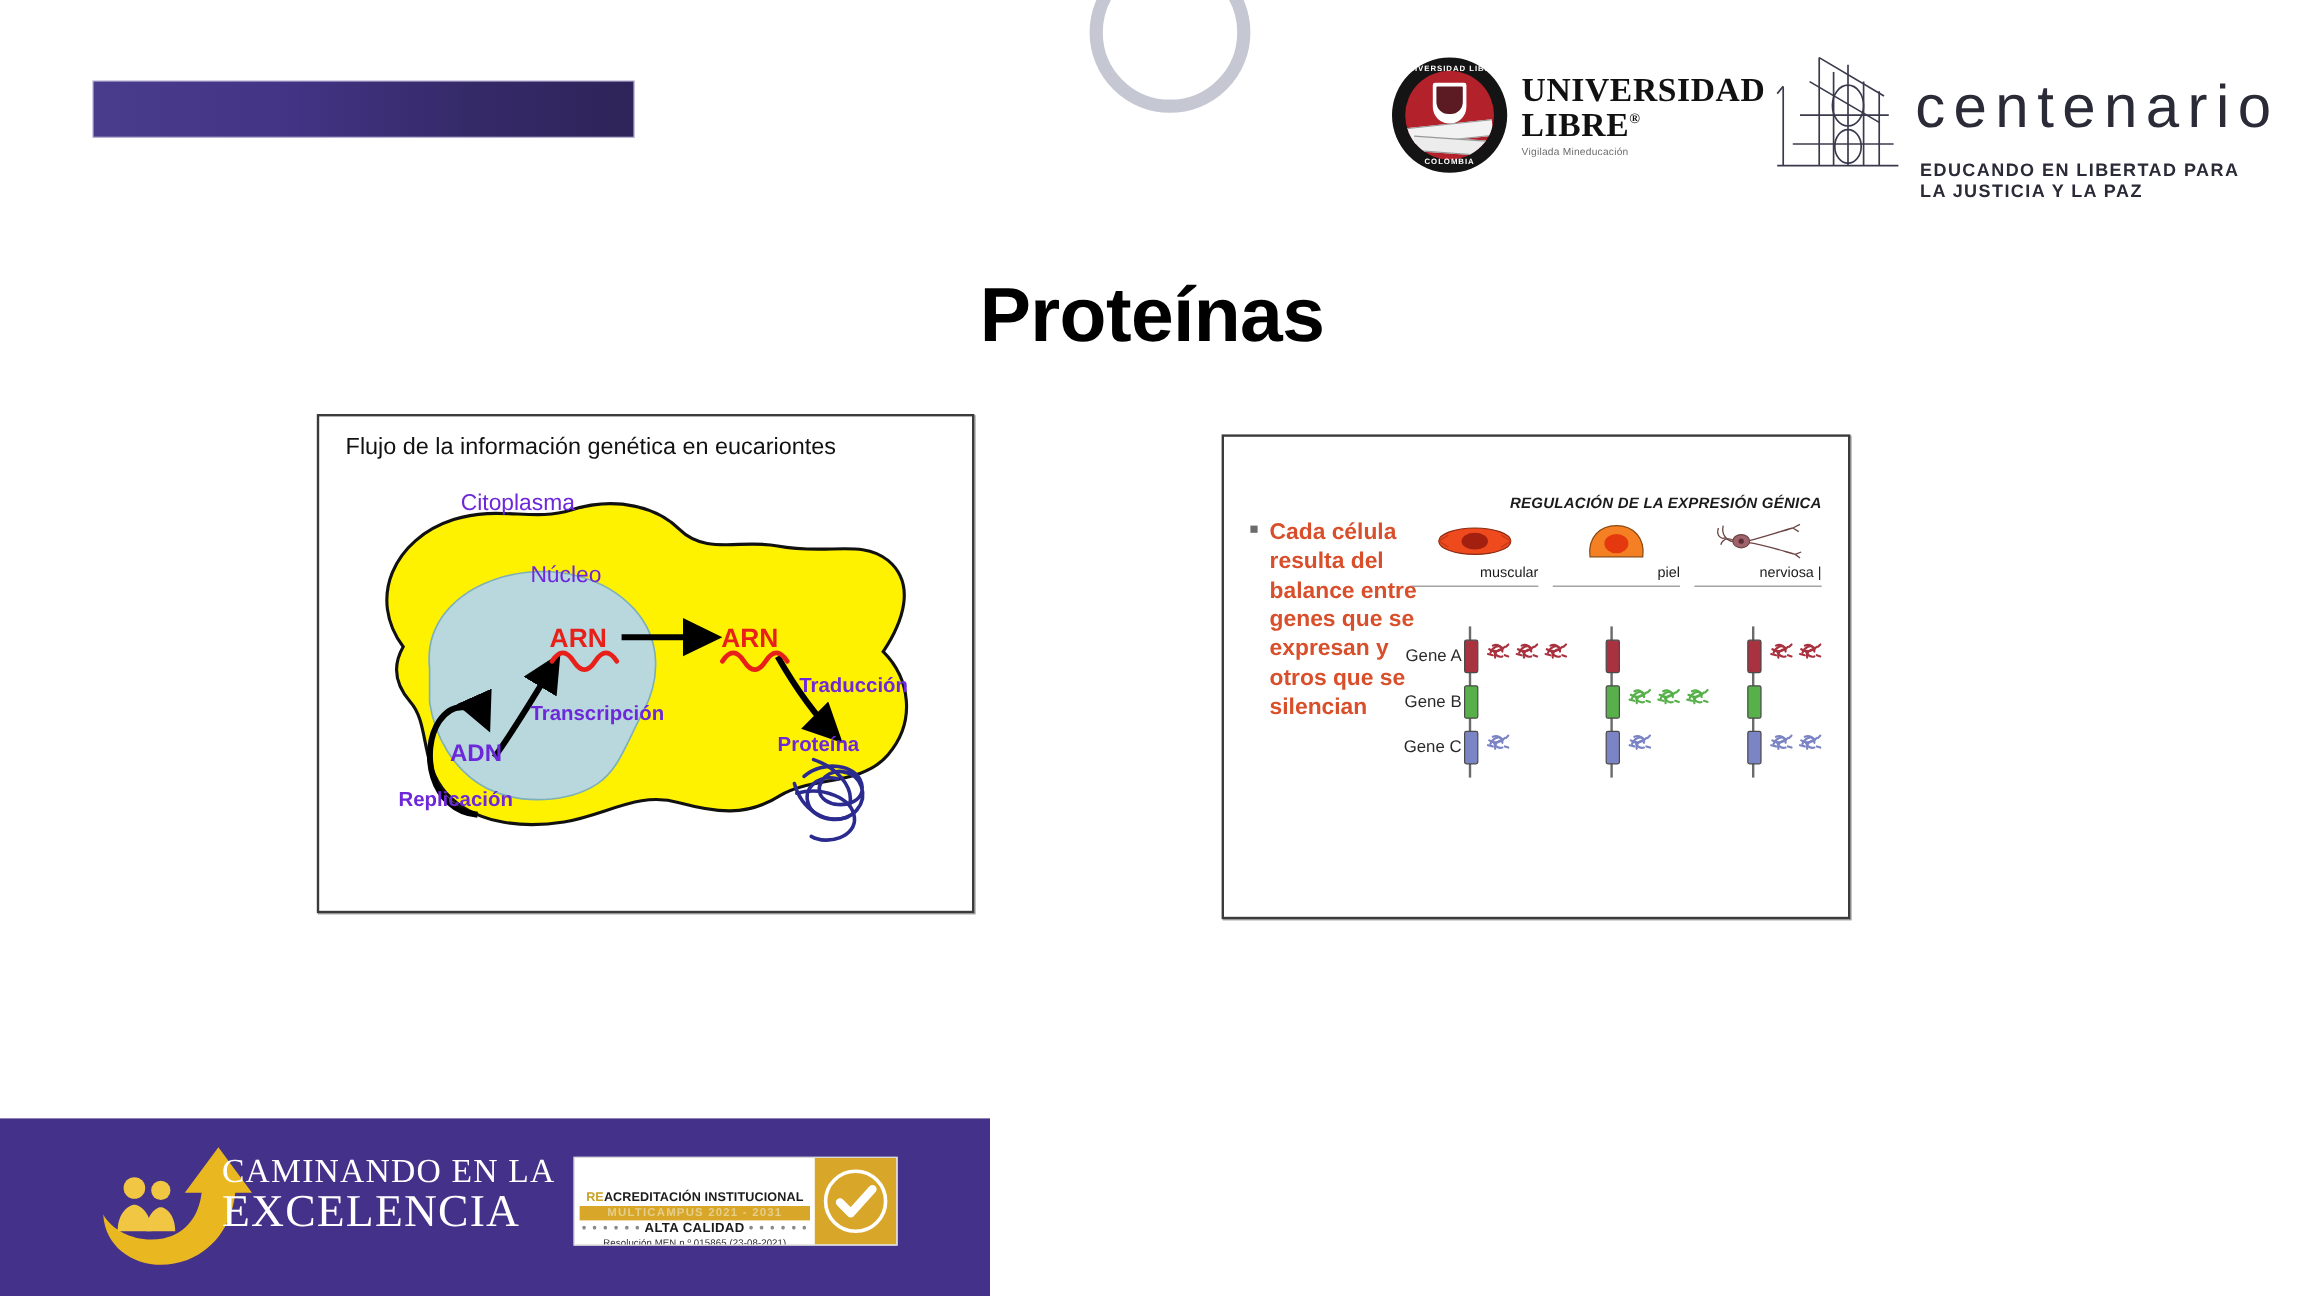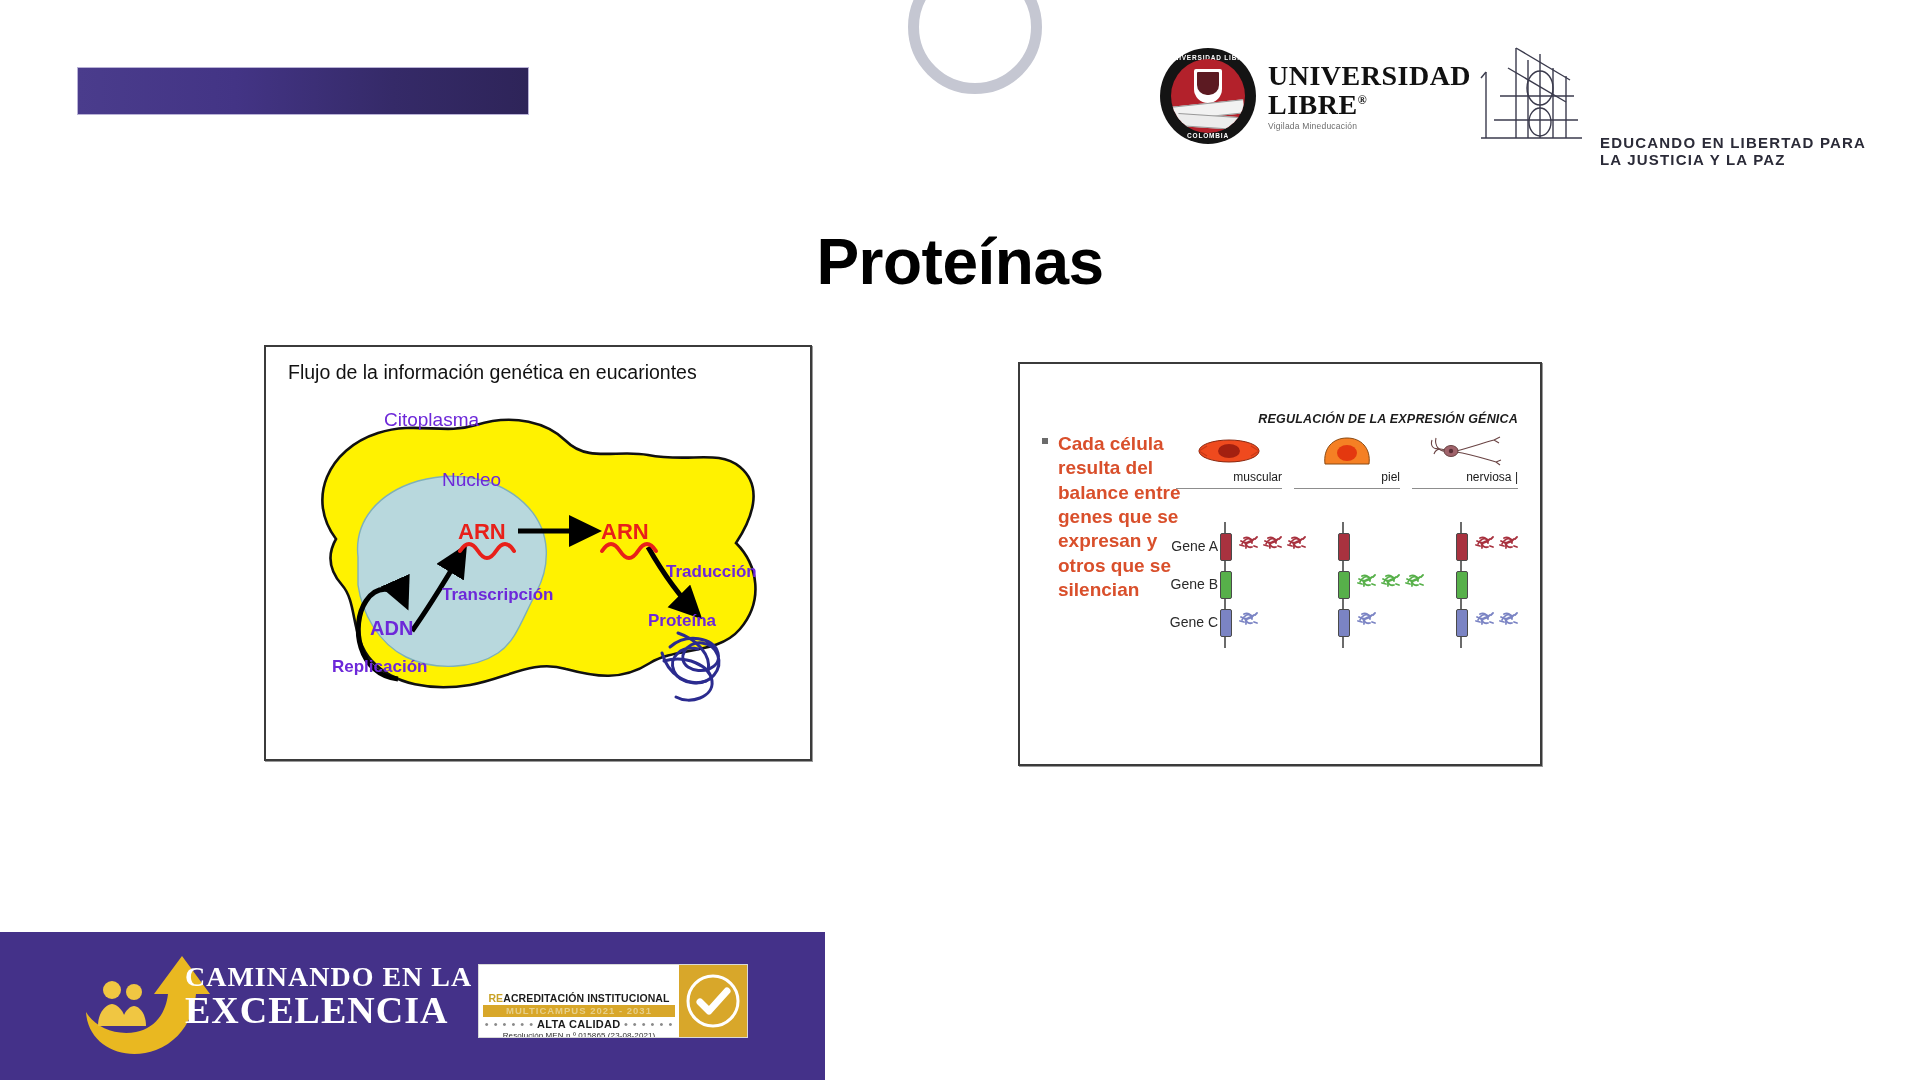--- a/index.html
+++ b/index.html
@@ -103,21 +103,21 @@
     position:absolute;left:22px;top:14px;font-size:19.5px;color:#111;
     font-family:"Liberation Sans",sans-serif;white-space:nowrap;
   }
   .fl-canvas{position:absolute;left:0;top:42px;width:100%;height:368px;}
   .lbl{position:absolute;font-family:"Liberation Sans",sans-serif;font-weight:bold;color:#6d28d9;}
   .lbl-cito{left:118px;top:20px;font-size:19px;font-weight:normal;}
   .lbl-nucleo{left:176px;top:80px;font-size:19px;font-weight:normal;}
   .lbl-arn1{left:192px;top:130px;font-size:22px;color:#e8201a;}
   .lbl-arn2{left:335px;top:130px;font-size:22px;color:#e8201a;}
   .lbl-transc{left:160px;top:196px;font-size:17px;margin-left:16px;}
-  .lbl-adn{left:104px;top:228px;font-size:20px;}
+  .lbl-adn{left:90px;top:228px;font-size:20px;padding-left:19px;}
   .lbl-repl{left:66px;top:268px;font-size:17px;}
   .lbl-trad{left:400px;top:173px;font-size:17px;}
   .lbl-prot{left:382px;top:222px;font-size:17px;}
 
   
   .rd{position:absolute;inset:0;}
   .rd-bullet{
     position:absolute;left:38px;top:68px;width:128px;
     color:#d94f2b;font-size:19px;font-weight:bold;line-height:1.28;
     font-family:"Liberation Sans",sans-serif;
@@ -140,21 +140,21 @@
     font-family:"Liberation Sans",sans-serif;
   }
 
   
   .bottom-banner{
     position:absolute;left:0;top:932px;width:825px;height:148px;
     background:#443189;
   }
   .cam-logo{position:absolute;left:78px;top:18px;width:140px;height:112px;}
   .cam-words{position:absolute;left:185px;top:30px;color:#fff;
-    font-family:"Liberation Serif", serif;font-weight:bold;letter-spacing:1px;}
+    font-family:"Liberation Serif", serif;font-weight:normal;letter-spacing:1px;}
   .cam-words .w1{font-size:28px;line-height:1.05;}
   .cam-words .w2{font-size:38px;line-height:1.0;}
   .acc-badge{
     position:absolute;left:478px;top:964px;width:268px;height:72px;
     background:#ffffff;border:1px solid #d8d8d8;display:flex;overflow:hidden;
   }
   .acc-left{flex:1;display:flex;flex-direction:column;justify-content:center;padding:3px 4px;}
   .acc-l1{font-size:10.5px;font-weight:bold;color:#1b1b1b;letter-spacing:.1px;text-align:center;line-height:1.1;margin-top:31px;}
   .acc-l1 .re{color:#c9a227;}
   .acc-l2{background:#d8a72a;color:#e6cf8a;font-size:9.5px;font-weight:bold;
@@ -204,20 +204,21 @@
           <line x1="22" y1="50" x2="96" y2="50"></line>
           <line x1="16" y1="74" x2="100" y2="74"></line>
           <line x1="3" y1="92" x2="104" y2="92"></line>
           <line x1="50" y1="14" x2="50" y2="92"></line>
           <line x1="75" y1="22" x2="75" y2="92"></line>
           <ellipse cx="62" cy="42" rx="13" ry="17"></ellipse>
           <ellipse cx="62" cy="76" rx="11" ry="14"></ellipse>
         </g>
         <text x="8" y="88" font-size="44" fill="#3a3a4c" font-family="Liberation Sans, sans-serif" text-anchor="start" opacity="0">1</text>
       </svg>
+      <div class="cent-word">centenario</div>
       <div class="cent-tag">EDUCANDO EN LIBERTAD PARA LA JUSTICIA Y LA PAZ</div>
     </div>
 
   </div>
 
   <h1 class="slide-title">Proteínas</h1>
 
   <div class="frame" id="frame-left">
     <div class="fl-title">Flujo de la información genética en eucariontes</div>
 

